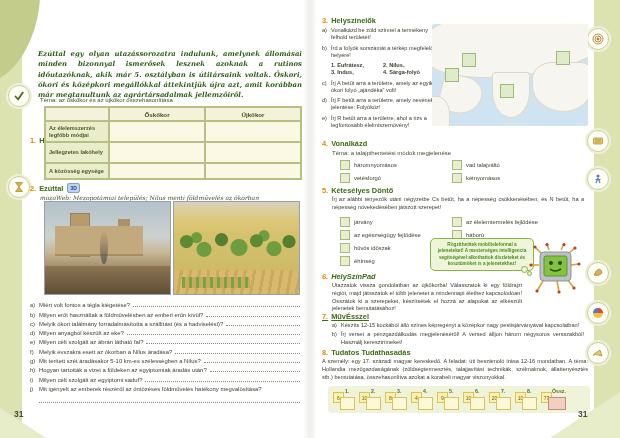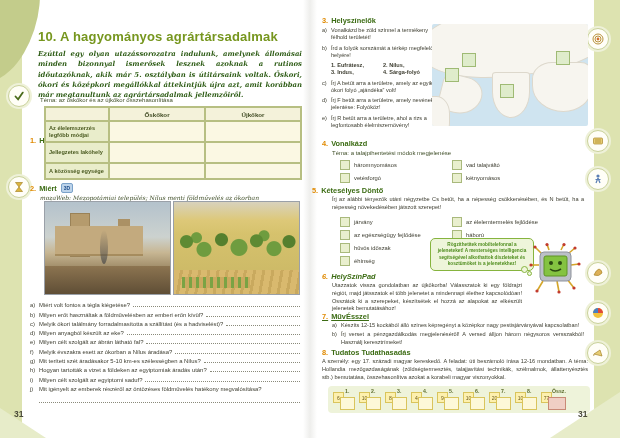--- a/index.html
+++ b/index.html
@@ -153,21 +153,20 @@
         <path d="M6 6 L1 6 A5 5 0 0 1 6 1 Z" fill="#4a7fc1"></path>
       </svg>
   </div>
   <div class="edge-icon" style="left:587px;top:342px;">
     <svg width="12" height="12" viewBox="0 0 12 12">
         <path d="M2 7 L8 3 L10 9 Z" fill="#e7cd74" stroke="#a8852a" stroke-width="0.7"></path>
         <path d="M2 7 q-1 1 0 2" stroke="#a8852a" fill="none" stroke-width="0.7"></path>
       </svg>
   </div>
 
-  <h1 class="chapter-title">10. A hagyományos agrártársadalmak</h1>
   <p class="intro">Ezúttal egy olyan utazássorozatra indulunk, amelynek állomásai minden bizonnyal ismerősek lesznek azoknak a rutinos időutazóknak, akik már 5. osztályban is útitársaink voltak. Őskori, ókori és középkori megállókkal áttekintjük újra azt, amit korábban már megtanultunk az agrártársadalmak jellemzőiről.</p>
 
   <div class="sec-head" style="left:30px;top:96px;margin-top:40px;">
     <span class="num">1.</span><span>Hiánypótló</span>
   </div>
   <div class="sub" style="left:40px;top:97px;">Téma: az őskőkor és az újkőkor összehasonlítása</div>
 
   <div class="cmp-table">
     <div class="cmp-th"></div>
     <div class="cmp-th">Őskőkor</div>
@@ -177,21 +176,21 @@
     <div class="cmp-cell"></div>
     <div class="cmp-rowlabel">Jellegzetes lakóhely</div>
     <div class="cmp-cell"></div>
     <div class="cmp-cell"></div>
     <div class="cmp-rowlabel">A közösség egysége</div>
     <div class="cmp-cell"></div>
     <div class="cmp-cell"></div>
   </div>
 
   <div class="sec-head" style="left:30px;top:183px;">
-    <span class="num">2.</span><span>Miért</span><span class="badge3d">3D</span>
+    <span class="num">2.</span><span>Ezúttal</span><span class="badge3d">3D</span>
   </div>
   <div class="sub" style="left:40px;top:194px;font-style:italic;font-family:'DejaVu Serif',serif;">mozaWeb: Mezopotámiai település; Nílus menti földművelés az ókorban</div>
 
   <div class="img-row">
     <div class="photo ph-meso">
       <div class="tower"></div>
         <div class="tower2"></div>
         <div class="wall"></div>
         <div class="smoke"></div>
         <div class="huts"></div>
@@ -318,21 +317,21 @@
     </div>
   <div class="chk-row" style="left:340px;top:173px;">
       <span class="chk"></span>
       <span>vetésforgó</span>
     </div>
   <div class="chk-row" style="left:452px;top:173px;">
       <span class="chk"></span>
       <span>kétnyomásos</span>
     </div>
 
-  <div class="sec-head" style="left:312px;top:186px;">
+  <div class="sec-head" style="left:322px;top:186px;">
     <span class="num">5.</span><span>Kétesélyes Döntő</span>
   </div>
   <div class="para" style="left:332px;top:196px;width:252px;">Írj az alábbi tényezők utáni négyzetbe Cs betűt, ha a népesség csökkenésében, és N betűt, ha a népesség növekedésében játszott szerepet!</div>
   <div class="chk-row" style="left:340px;top:217px;">
       <span class="chk"></span>
       <span>járvány</span>
     </div>
   <div class="chk-row" style="left:340px;top:230px;">
       <span class="chk"></span>
       <span>az egészségügy fejlődése</span>

